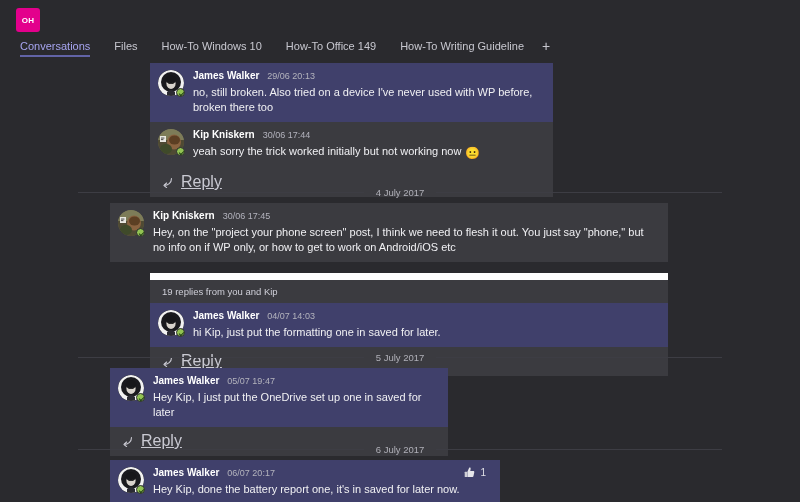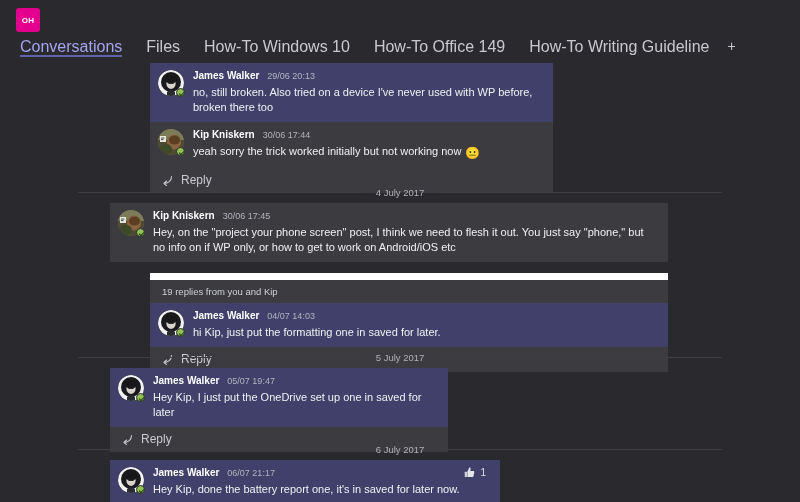--- a/index.html
+++ b/index.html
@@ -43,21 +43,21 @@
 
   
   .tabs {
     height: 23px;
     display: flex; align-items: flex-start;
     padding-left: 20px;
     background: #2a2a2e;
     position: relative;
   }
   .tab {
-    font-size: 16px;
+    font-size: 11px;
     color: #c8c8d0;
     padding: 0 0 4px 0;
     margin-right: 24px;
     position: relative;
     white-space: nowrap;
     line-height: 13px;
   }
   .tab.active { color: #a6a4f0; }
   .tab.active::after {
     content: "";
@@ -149,21 +149,21 @@
     display: flex; align-items: center;
     gap: 4px;
   }
   .reaction-count { font-size: 10px; color: #e0e0e6; }
 
   
   .reply-bar {
     display: flex; align-items: center;
     background: #3b3b40;
     padding: 5px 0 6px 10px;
-    font-size: 12px; color: #c9c9d2;
+    font-size: 16px; color: #c9c9d2; text-decoration: underline;
   }
   .reply-bar .lbl { margin-left: 8px; }
 
   
   .replies-row {
     background: #3b3b40;
     padding: 6px 0 6px 12px;
     font-size: 9.5px; color: #cfcfd8;
     border-top: 7px solid #ffffff;
     margin-top: 11px;
@@ -400,21 +400,21 @@
               <circle cx="11.2" cy="13" r="0.9" fill="#222"></circle>
               <circle cx="14.8" cy="13" r="0.9" fill="#222"></circle>
               <path d="M9 22 Q13 18 17 22 L17 26 L9 26 Z" fill="#2b2b33"></path>
             </svg>
           </span>
           <span class="presence"></span>
         </div>
         <div class="msg-body">
           <div class="msg-meta">
             <span class="msg-author">James Walker</span>
-            <span class="msg-time">06/07 21:17</span>
+            <span class="msg-time">06/07 20:17</span>
           </div>
           <div class="msg-text">Hey Kip, done the battery report one, it's in saved for later now.</div>
         </div>
         <div class="reactions">
           <span>
             <svg width="13" height="13" viewBox="0 0 16 16">
               <path d="M5.4 7.2 L7.6 2.2 C8.7 1.6 9.6 2.4 9.4 3.6 L8.9 6.1 L12.6 6.1 C13.6 6.1 14.1 6.9 13.9 7.7 L12.9 12.2 C12.75 13 12.1 13.5 11.3 13.5 L5.4 13.5 Z" fill="#e6e6ea"></path>
               <rect x="2.1" y="7.0" width="3.0" height="6.6" rx="0.7" fill="#cfcfd6"></rect>
             </svg>
           </span>

